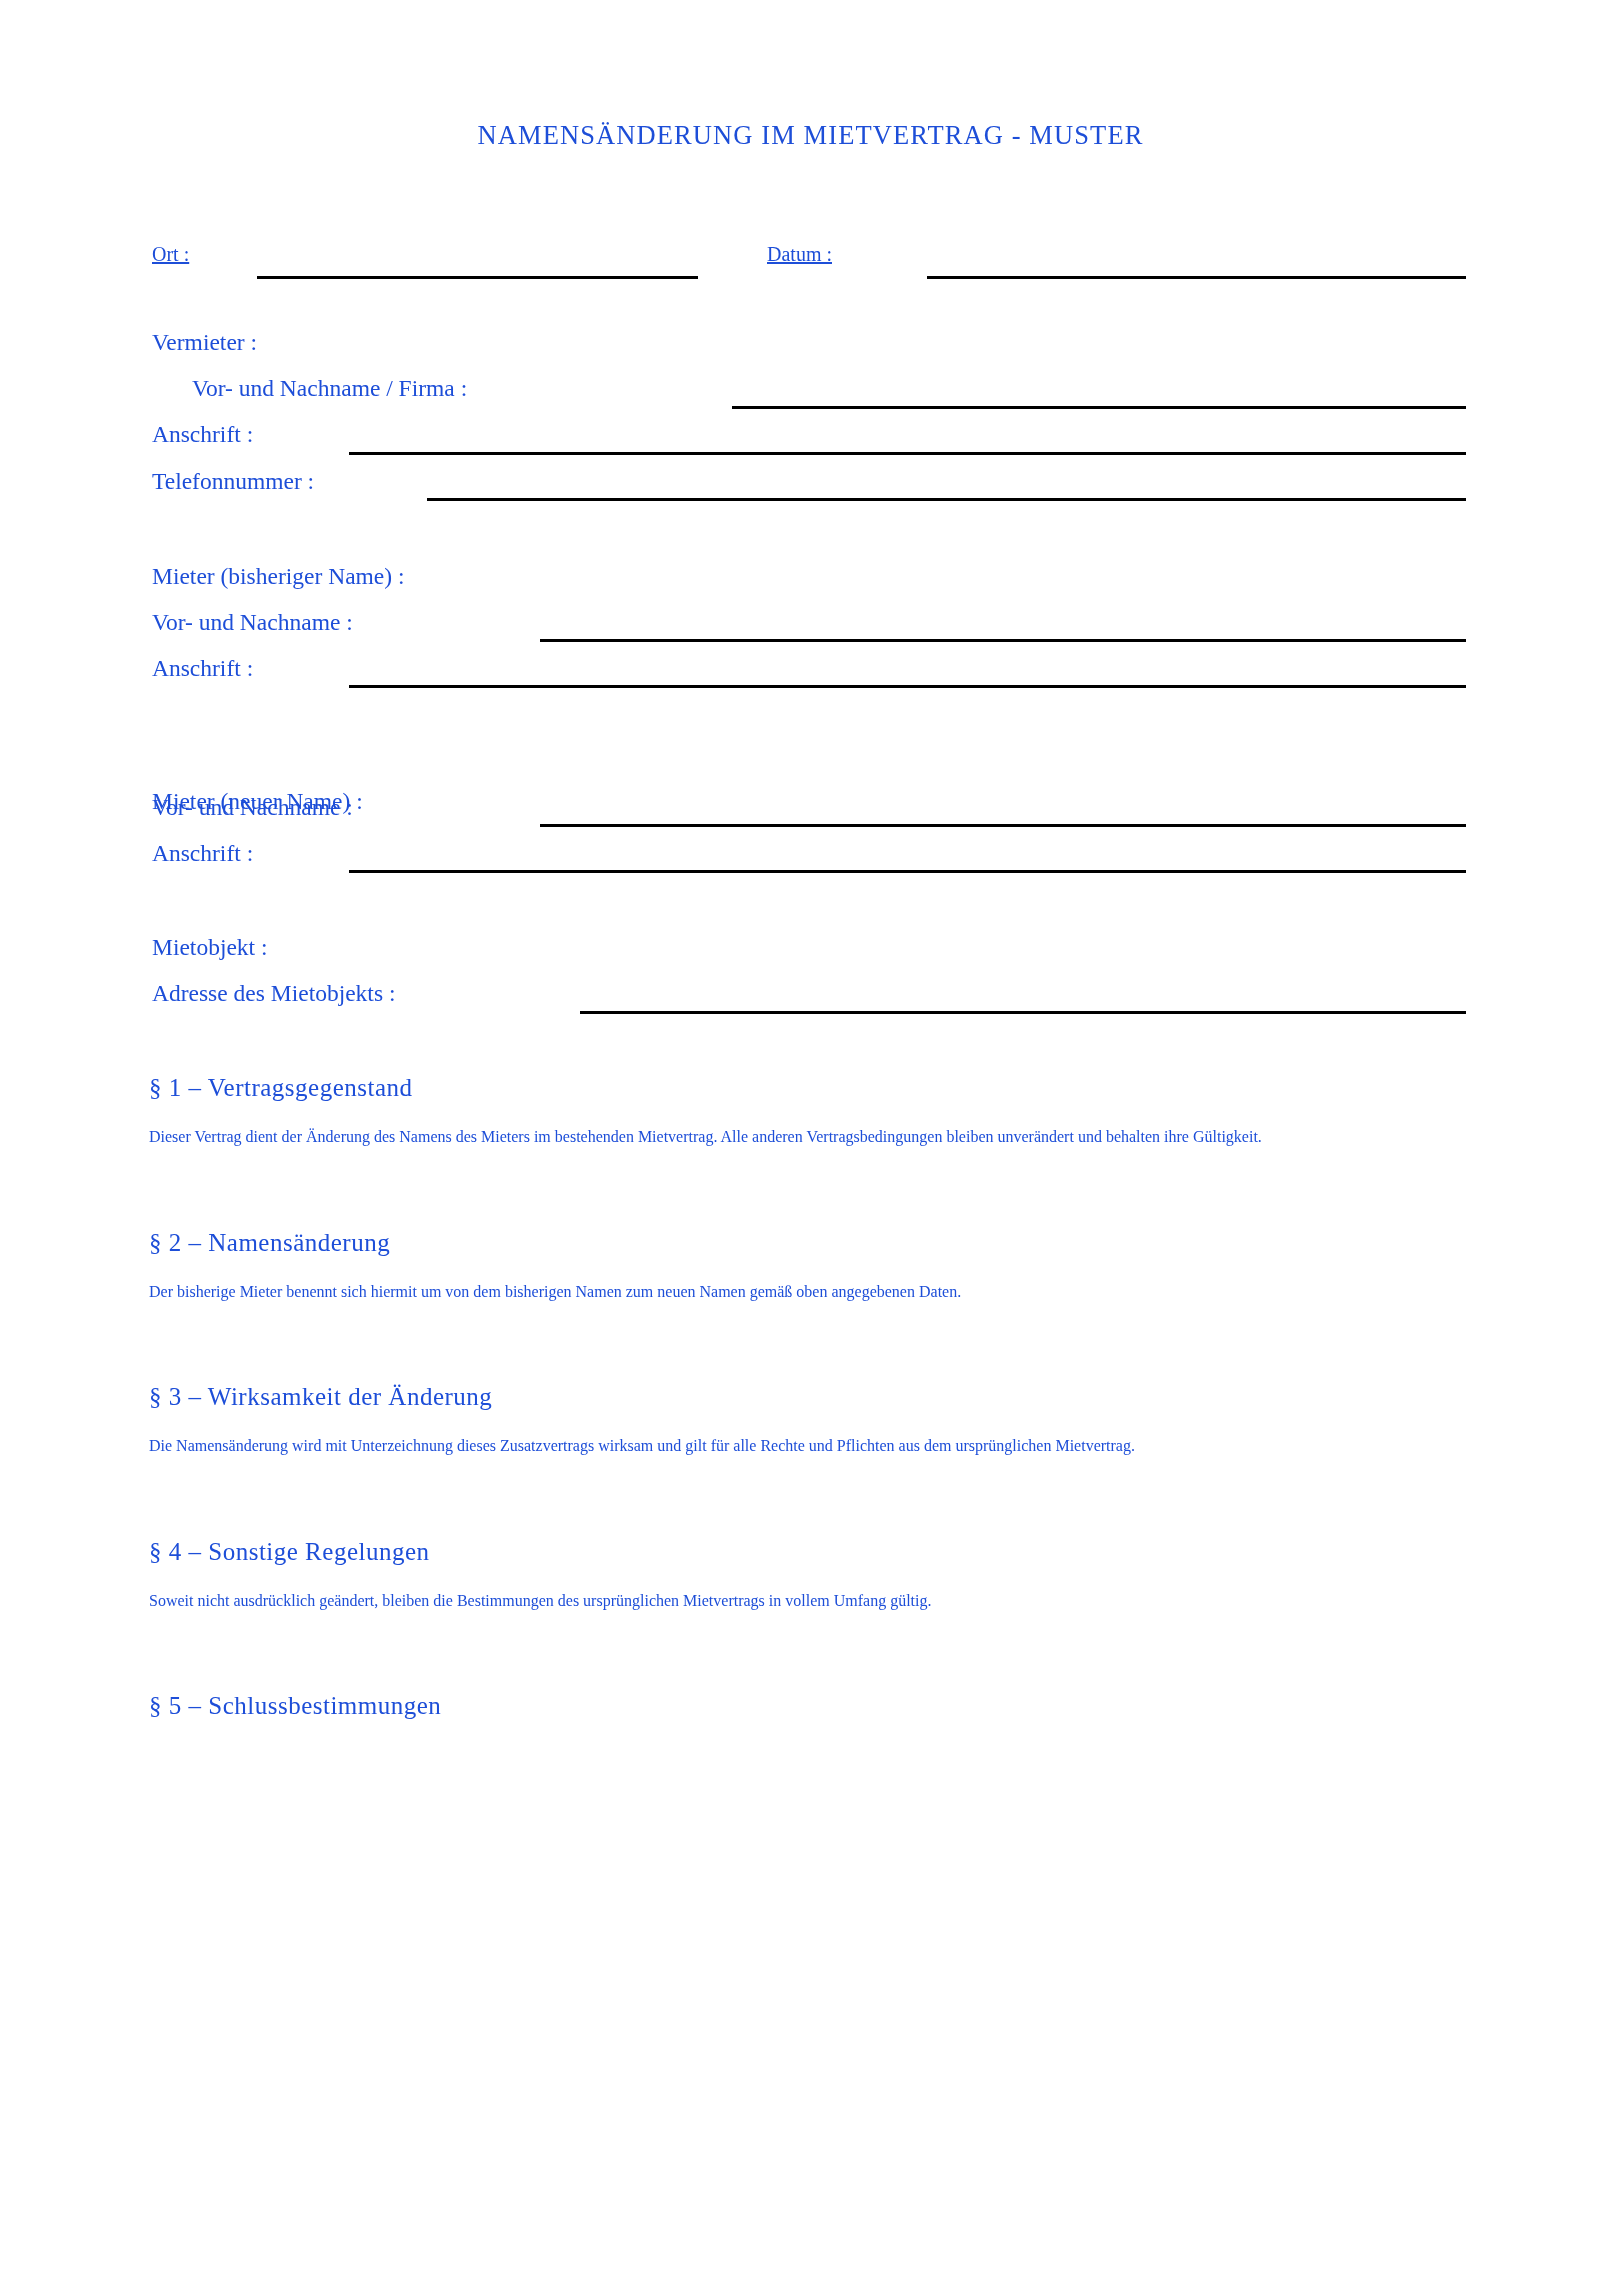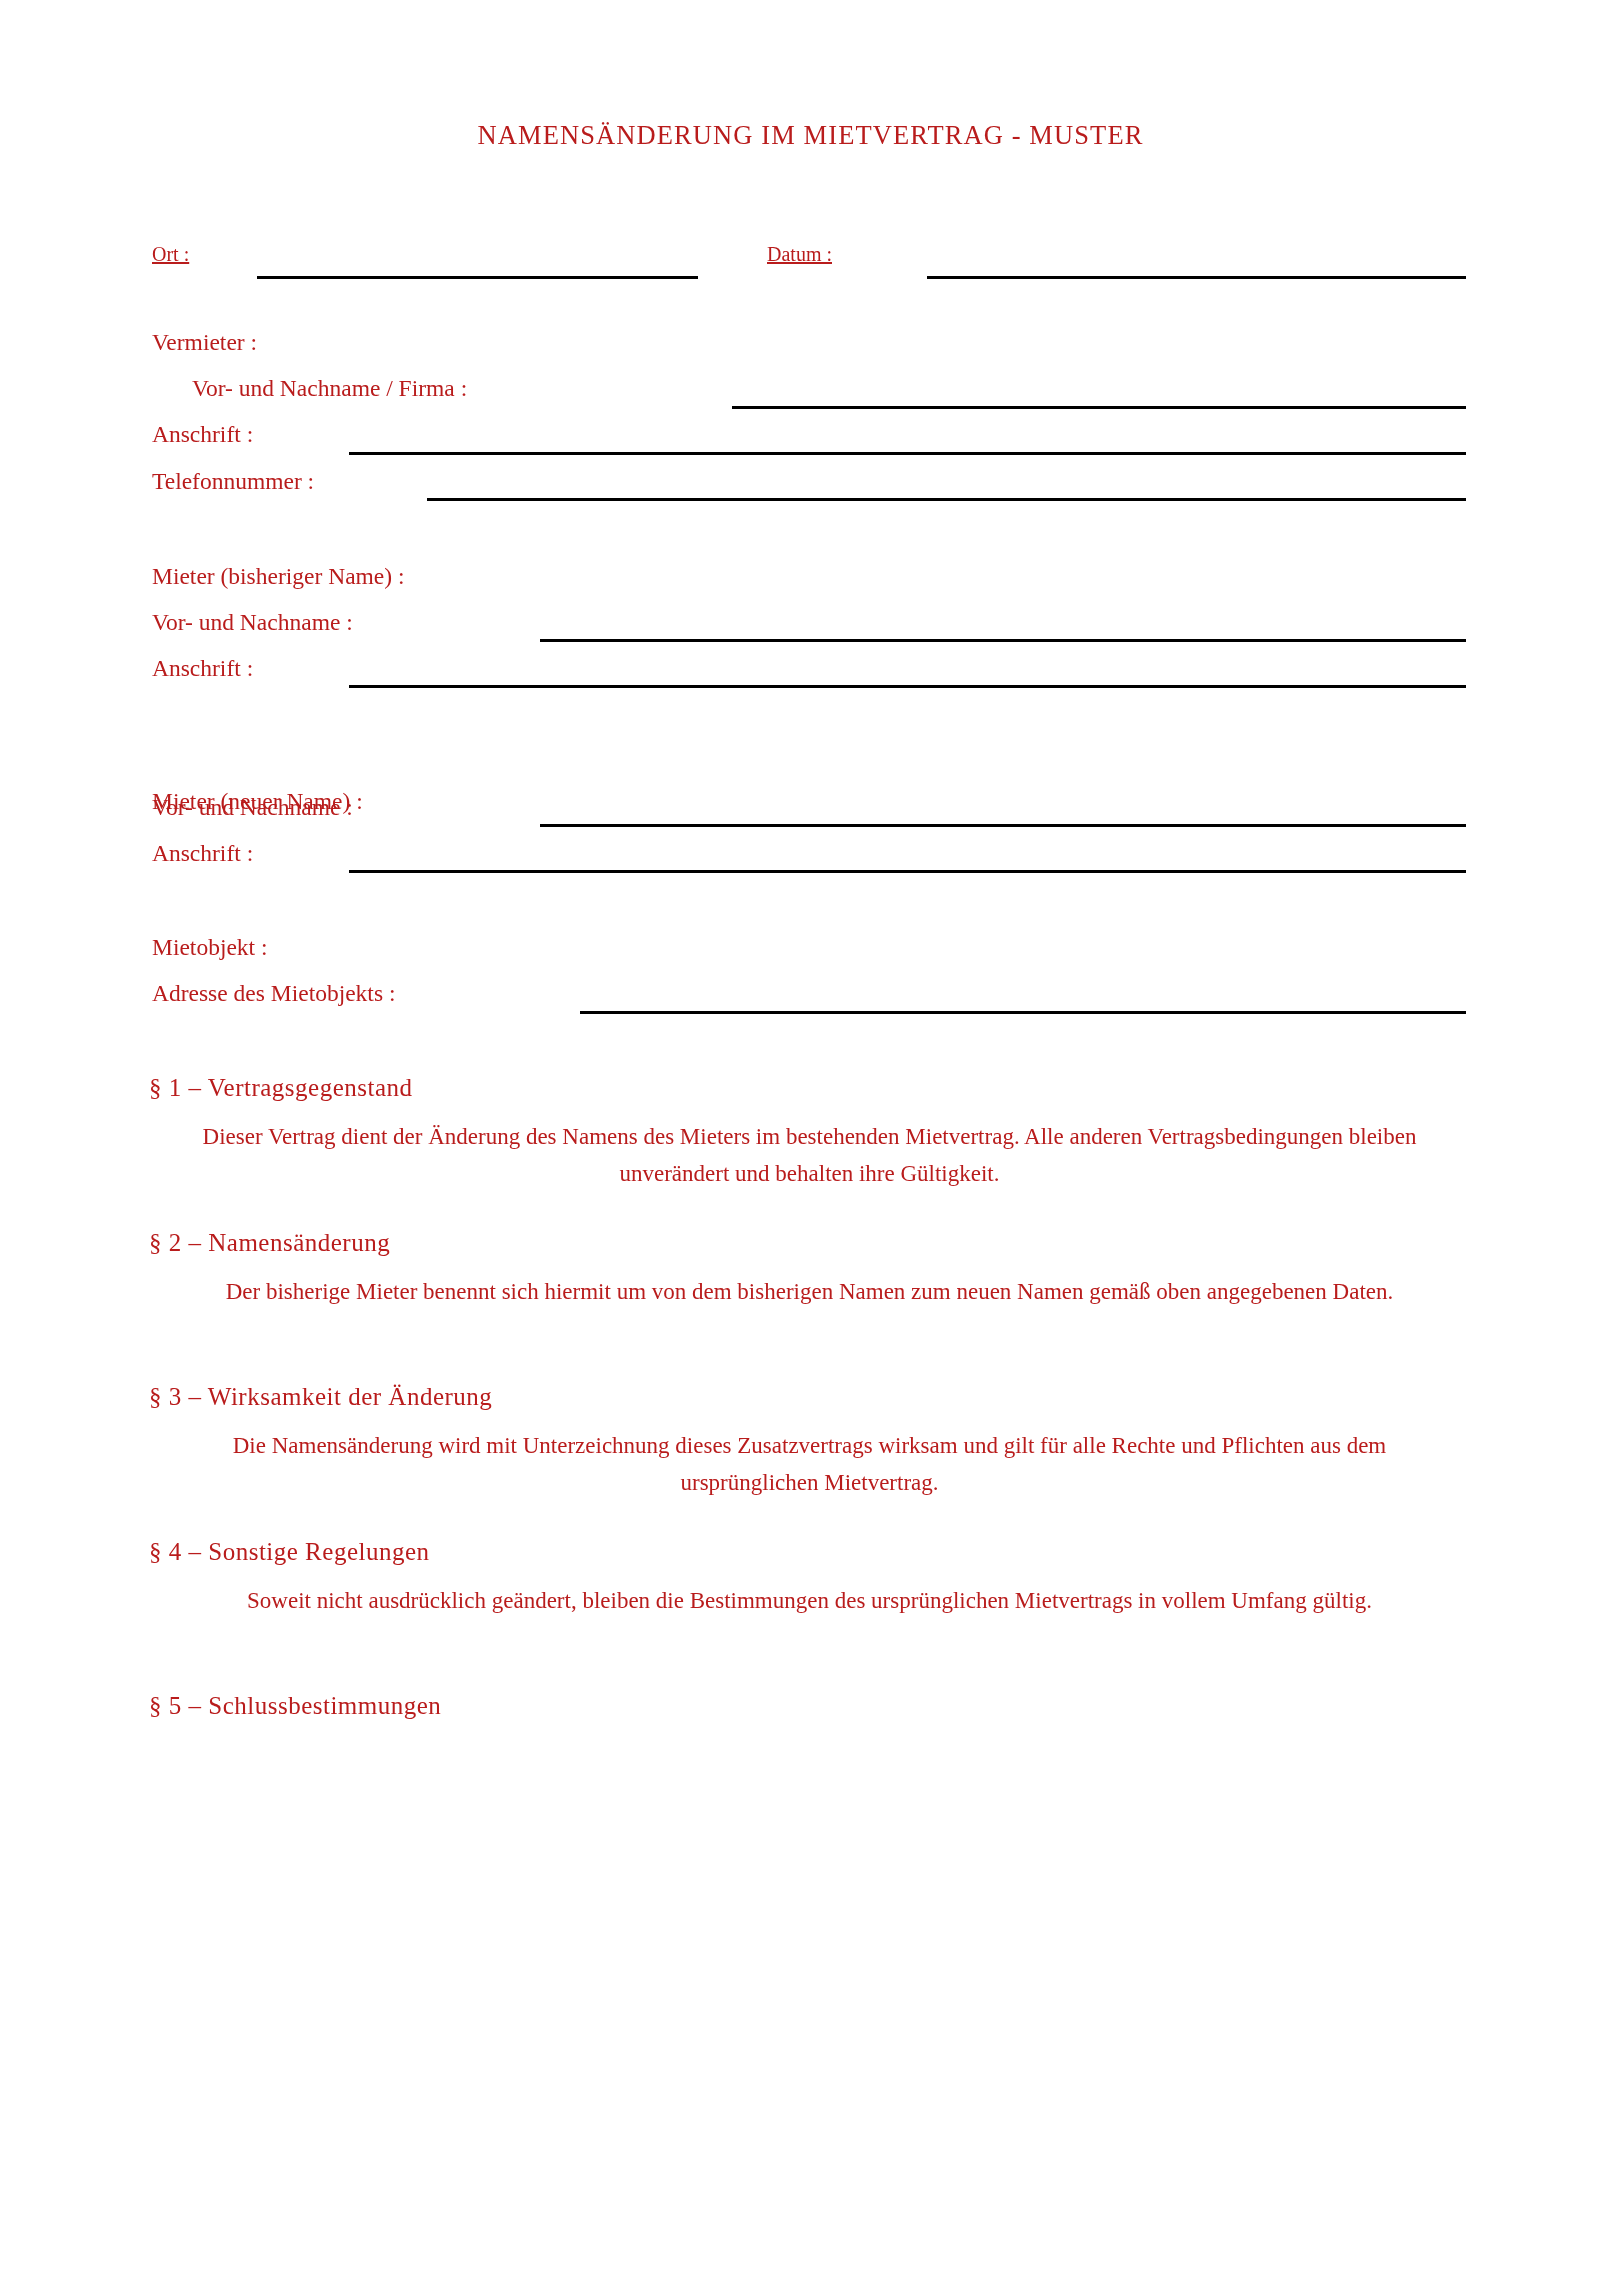--- a/index.html
+++ b/index.html
@@ -7,21 +7,21 @@
     margin: 0;
     padding: 0;
     background: #ffffff;
   }
   .page {
     position: relative;
     width: 1621px;
     height: 2293px;
     background: #ffffff;
     font-family: "Liberation Serif", "DejaVu Serif", serif;
-    color: #b91c1c;
+    color: #1d4ed8;
     overflow: hidden;
   }
   .doc-title {
     position: absolute;
     left: 0;
     top: 121px;
     width: 1621px;
     text-align: center;
     font-size: 26.5px;
     letter-spacing: 1.1px;
@@ -67,24 +67,24 @@
   }
   .section-heading {
     font-size: 25px;
     line-height: 29px;
     letter-spacing: 0.5px;
     margin: 0 0 15.7px 0;
     font-weight: normal;
     white-space: nowrap;
   }
   .section-body {
-    font-size: 23px;
+    font-size: 16px;
     line-height: 37px;
-    margin: 16px;
-    text-align: center;
+    margin: 0;
+    text-align: left;
   }
 </style>
 </head>
 <body>
 
 <div class="page">
 
   <div class="doc-title">NAMENSÄNDERUNG IM MIETVERTRAG - MUSTER</div>
 
   <div class="field-row" style="top:240px; left:152px;">

